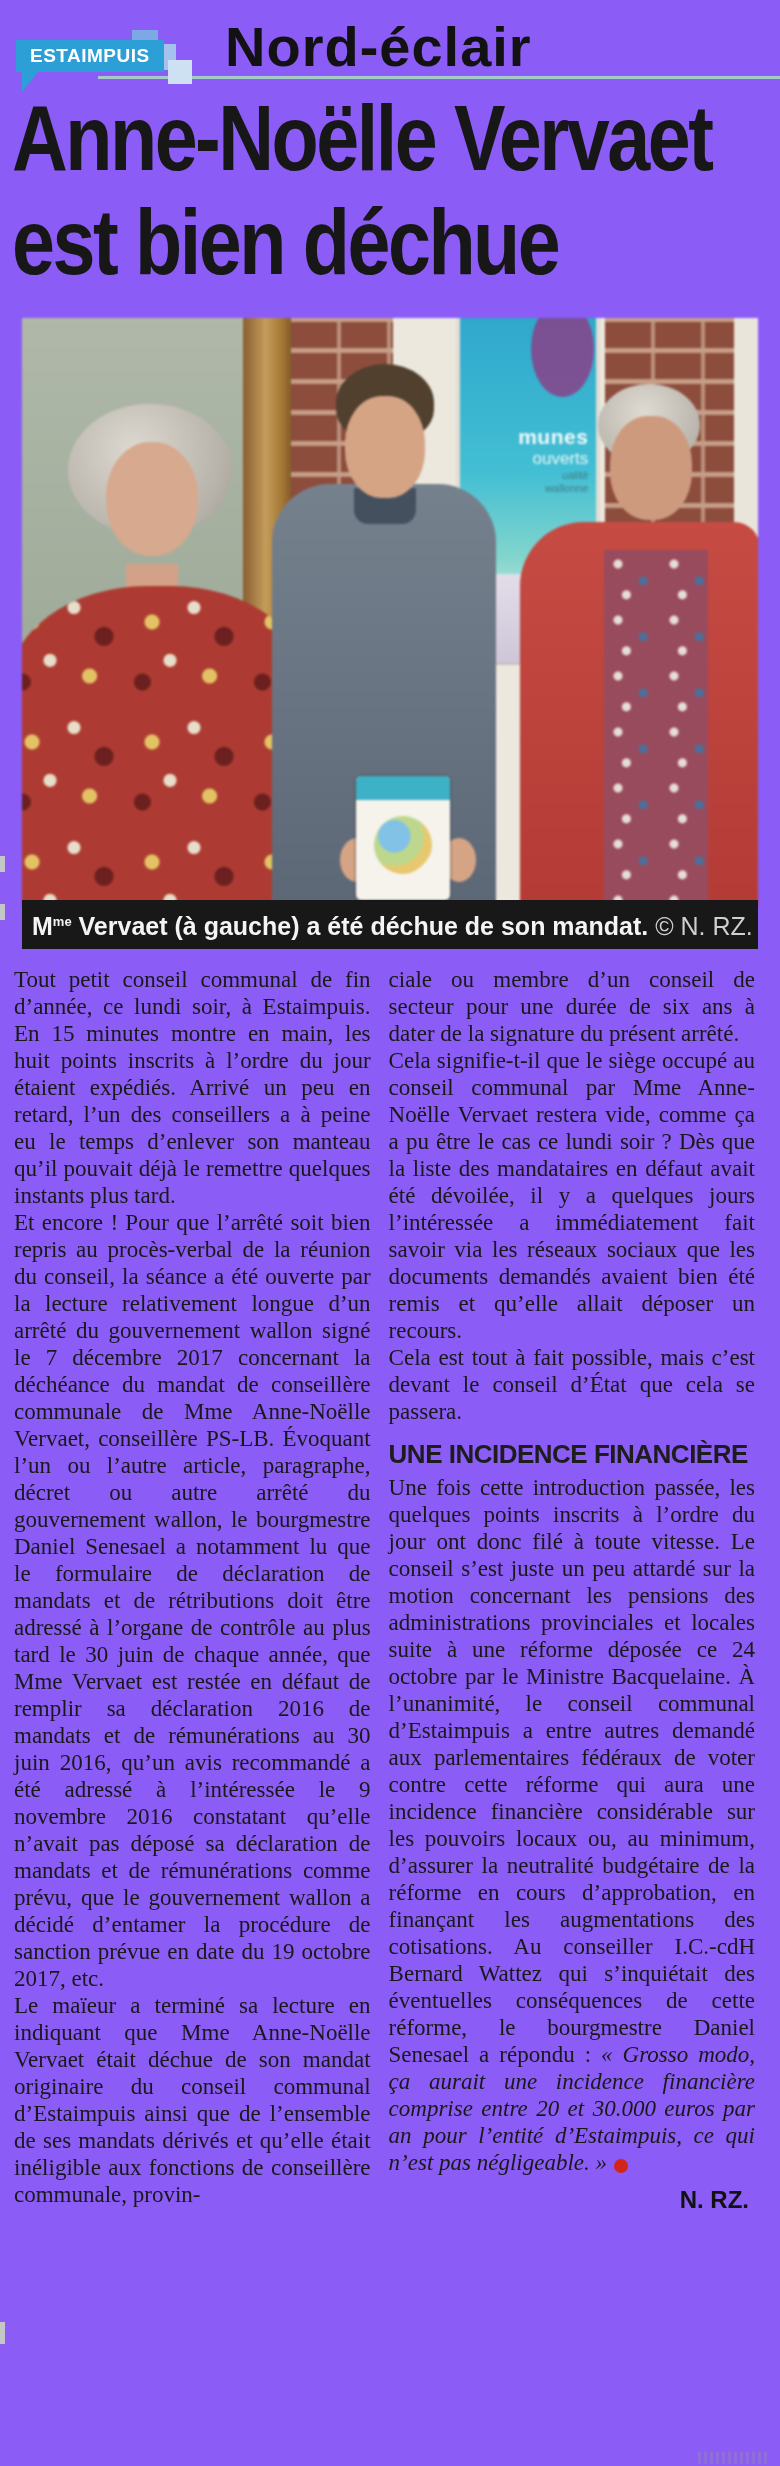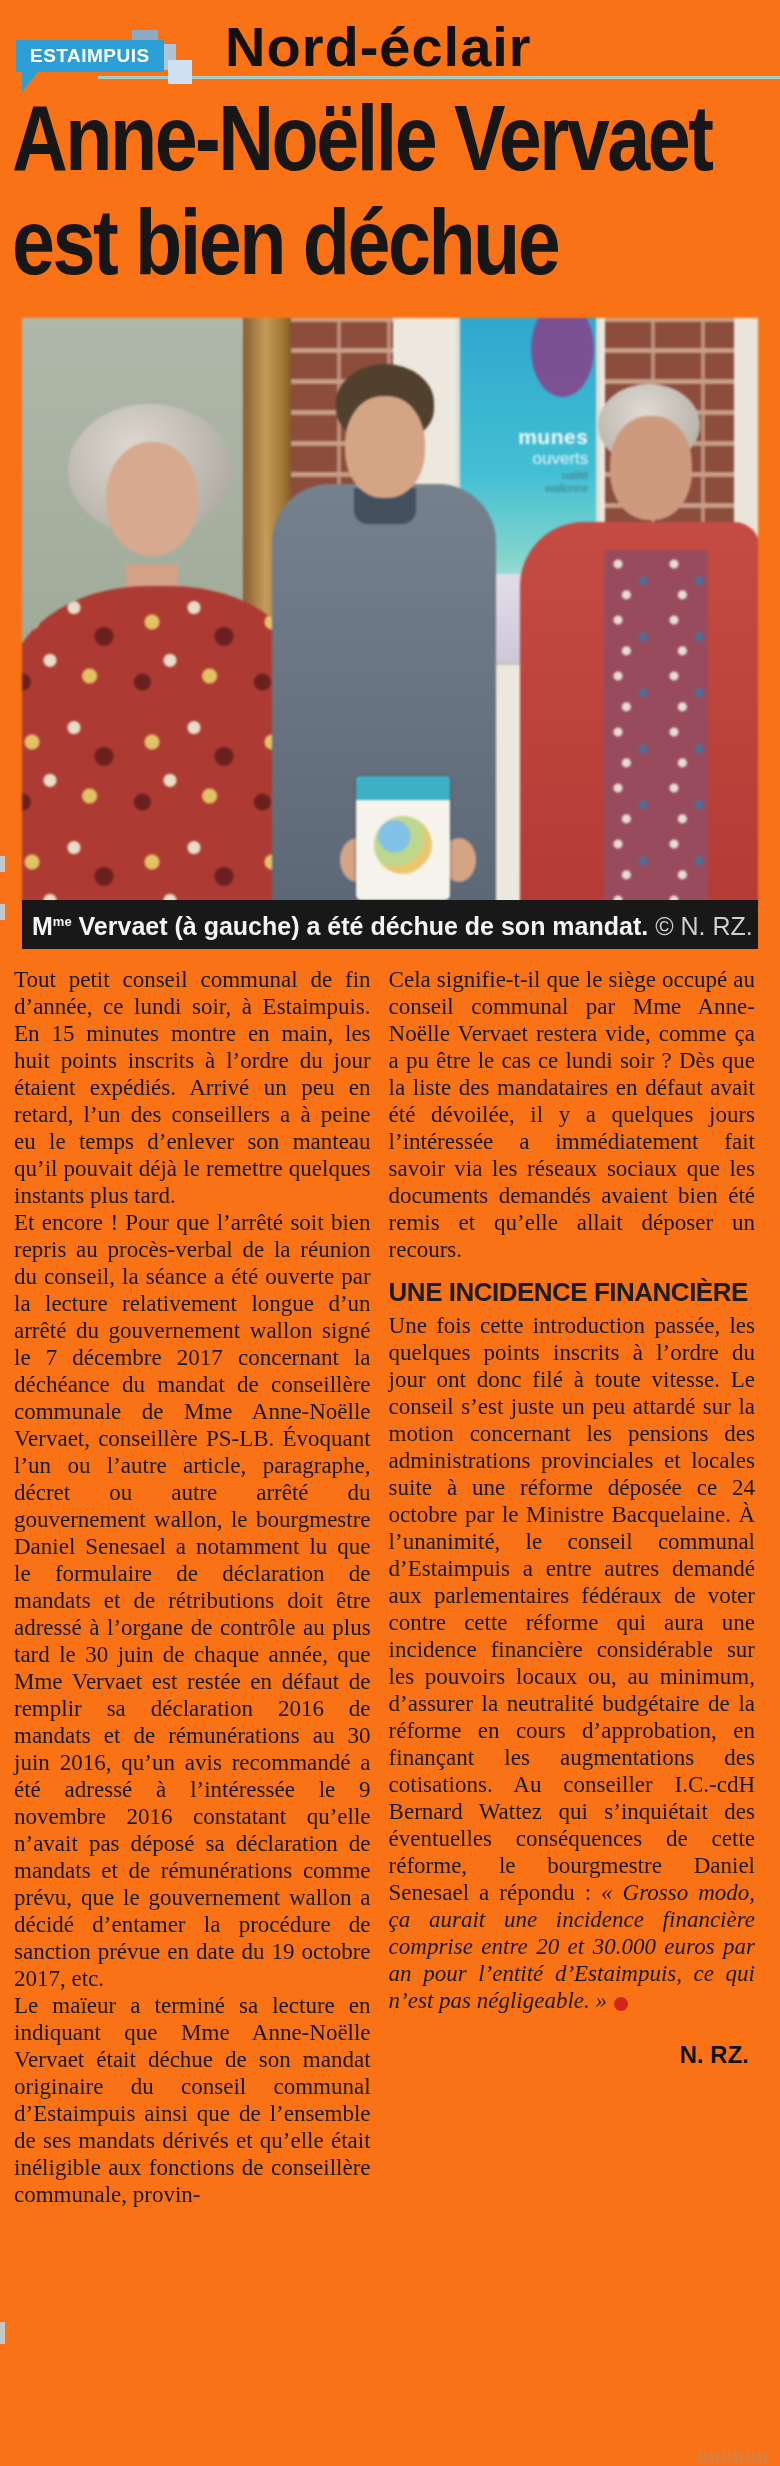--- a/index.html
+++ b/index.html
@@ -1,19 +1,19 @@
 <!DOCTYPE html>
 <html lang="fr"><head>
 <meta charset="utf-8">
 <style>
   * { margin:0; padding:0; box-sizing:border-box; }
   html,body { background:#ffffff; }
   .page{
     position:relative; width:780px; height:2466px; margin:0 auto;
-    background:#f97316; overflow:hidden;
+    background:#8b5cf6; overflow:hidden;
     font-family:"Liberation Serif", serif; color:#1b1b1b;
   }
 
   
   .hdr{ position:absolute; top:0; left:0; width:780px; height:84px; }
   .hdr-rule{ position:absolute; top:76px; left:98px; right:0; height:3px; background:#a3ccc7; }
   .tag-squares{ position:absolute; top:30px; left:128px; width:80px; height:56px; }
   .sq{ position:absolute; }
   .sq1{ top:0; left:4px;  width:26px; height:26px; background:#79b5e2; opacity:.85;}
   .sq2{ top:14px; left:22px; width:26px; height:26px; background:#a6cdeb; opacity:.9;}
@@ -143,21 +143,21 @@
     letter-spacing:-.5px; color:#1d1d1d; margin:16px 0 6px 0; text-align:left;
   }
   .quote{ font-style:italic; }
   .end-dot{
     display:inline-block; width:9px; height:9px; margin-left:7px;
     border:7px solid #d3261a; border-radius:50%; background:#ffffff;
     vertical-align:-3px;
   }
   .byline{
     font-family:"Liberation Sans",sans-serif; font-weight:700; font-size:24px;
-    text-align:right; margin-top:27px; padding-right:6px; color:#121212;
+    text-align:right; margin-top:10px; padding-right:6px; color:#121212;
   }
 
   
   .artifact{ position:absolute; left:0; width:5px; background:#c6c6c6; }
   .a1{ top:856px; height:16px; } .a2{ top:904px; height:16px; } .a3{ top:2322px; height:22px; }
   .watermark{
     position:absolute; right:12px; bottom:2px; width:70px; height:12px; opacity:.3;
     background:repeating-linear-gradient(90deg,#9a9a9a 0 3px, rgba(0,0,0,0) 3px 6px);
   }
 </style>
@@ -224,21 +224,23 @@
     </figcaption>
   </figure>
 
   <main class="article">
     <div class="col-left">
       <p>Tout petit conseil communal de fin d’année, ce lundi soir, à Estaimpuis. En 15 minutes montre en main, les huit points inscrits à l’ordre du jour étaient expédiés. Arrivé un peu en retard, l’un des conseillers a à peine eu le temps d’enlever son manteau qu’il pouvait déjà le remettre quelques instants plus tard.</p>
       <p>Et encore ! Pour que l’arrêté soit bien repris au procès-verbal de la réunion du conseil, la séance a été ouverte par la lecture relativement longue d’un arrêté du gouvernement wallon signé le 7 décembre 2017 concernant la déchéance du mandat de conseillère communale de Mme Anne-Noëlle Vervaet, conseillère PS-LB. Évoquant l’un ou l’autre article, paragraphe, décret ou autre arrêté du gouvernement wallon, le bourgmestre Daniel Senesael a notamment lu que le formulaire de déclaration de mandats et de rétributions doit être adressé à l’organe de contrôle au plus tard le 30 juin de chaque année, que Mme Vervaet est restée en défaut de remplir sa déclaration 2016 de mandats et de rémunérations au 30 juin 2016, qu’un avis recommandé a été adressé à l’intéressée le 9 novembre 2016 constatant qu’elle n’avait pas déposé sa déclaration de mandats et de rémunérations comme prévu, que le gouvernement wallon a décidé d’entamer la procédure de sanction prévue en date du 19 octobre 2017, etc.</p>
       <p>Le maïeur a terminé sa lecture en indiquant que Mme Anne-Noëlle Vervaet était déchue de son mandat originaire du conseil communal d’Estaimpuis ainsi que de l’ensemble de ses mandats dérivés et qu’elle était inéligible aux fonctions de conseillère communale, provin-</p>
     </div>
     <div class="col-right">
+      <p>ciale ou membre d’un conseil de secteur pour une durée de six ans à dater de la signature du présent arrêté.</p>
       <p>Cela signifie-t-il que le siège occupé au conseil communal par Mme Anne-Noëlle Vervaet restera vide, comme ça a pu être le cas ce lundi soir ? Dès que la liste des mandataires en défaut avait été dévoilée, il y a quelques jours l’intéressée a immédiatement fait savoir via les réseaux sociaux que les documents demandés avaient bien été remis et qu’elle allait déposer un recours.</p>
+      <p>Cela est tout à fait possible, mais c’est devant le conseil d’État que cela se passera.</p>
       <h2 class="subhead">UNE INCIDENCE FINANCIÈRE</h2>
       <p><span>Une fois cette introduction passée, les quelques points inscrits à l’ordre du jour ont donc filé à toute vitesse. Le conseil s’est juste un peu attardé sur la motion concernant les pensions des administrations provinciales et locales suite à une réforme déposée ce 24 octobre par le Ministre Bacquelaine. À l’unanimité, le conseil communal d’Estaimpuis a entre autres demandé aux parlementaires fédéraux de voter contre cette réforme qui aura une incidence financière considérable sur les pouvoirs locaux ou, au minimum, d’assurer la neutralité budgétaire de la réforme en cours d’approbation, en finançant les augmentations des cotisations. Au conseiller I.C.-cdH Bernard Wattez qui s’inquiétait des éventuelles conséquences de cette réforme, le bourgmestre Daniel Senesael a répondu : </span><em class="quote">« Grosso modo, ça aurait une incidence financière comprise entre 20 et 30.000 euros par an pour l’entité d’Estaimpuis, ce qui n’est pas négligeable. »</em><span class="end-dot"></span></p>
       <div class="byline">N. RZ.</div>
     </div>
   </main>
 
   <div class="artifact a1"></div>
   <div class="artifact a2"></div>
   <div class="artifact a3"></div>
   <div class="watermark"></div>

